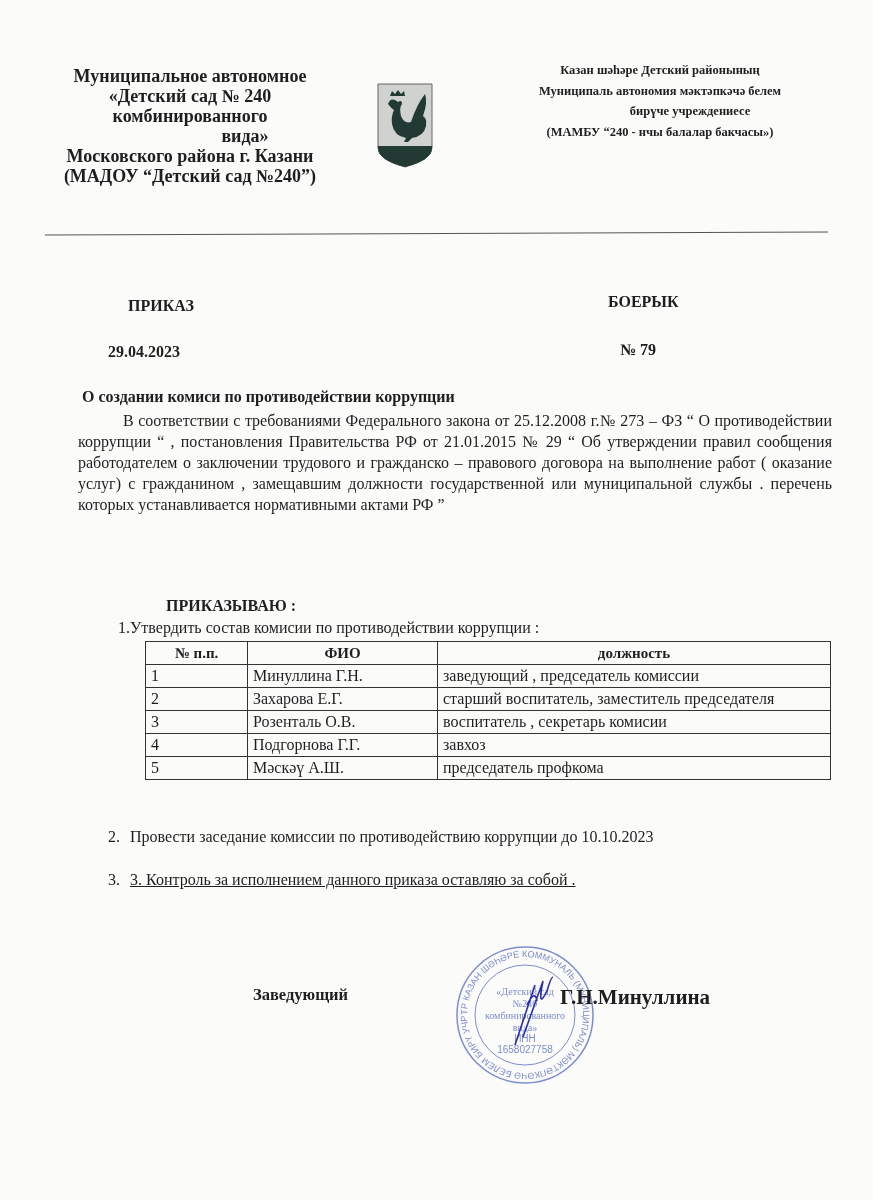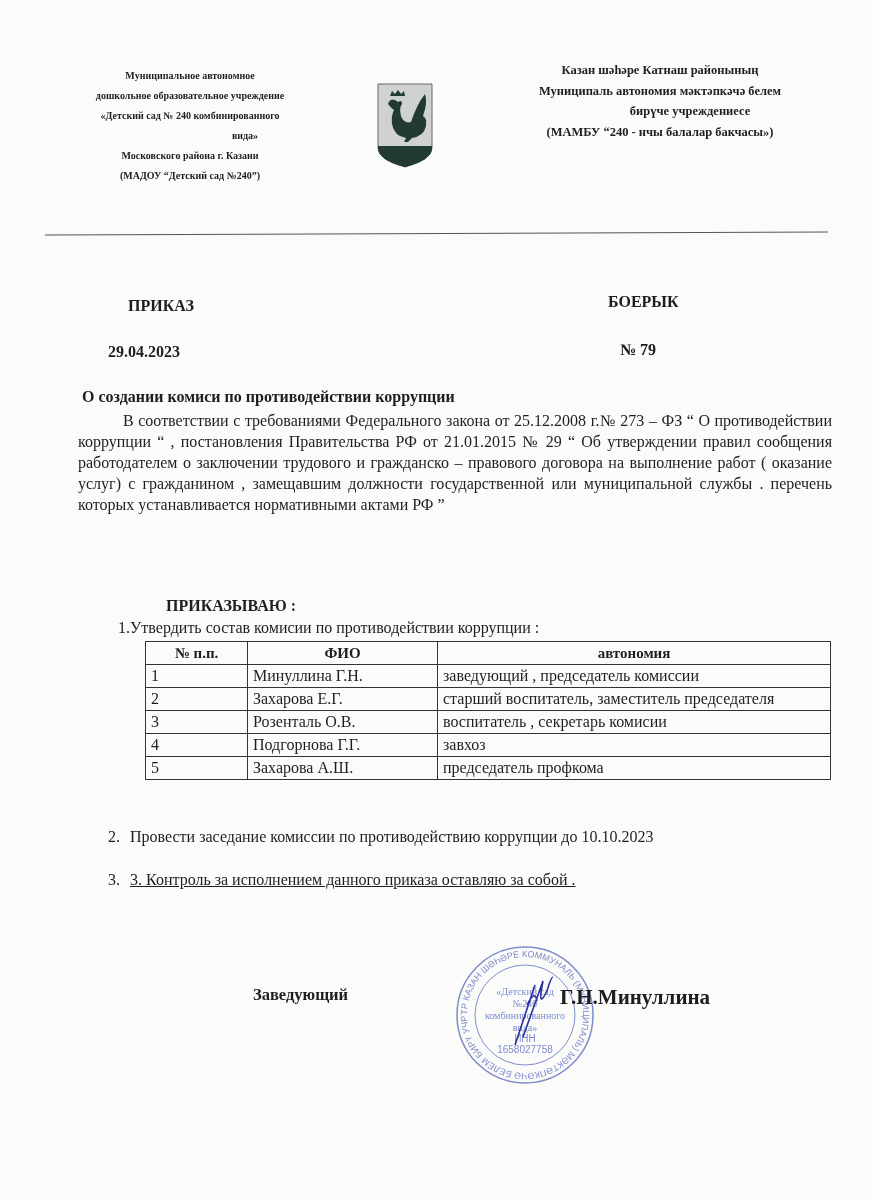--- a/index.html
+++ b/index.html
@@ -1,18 +1,18 @@
 <!DOCTYPE html>
 <html><head>
 <meta charset="utf-8">
 <style>
   html, body { margin:0; padding:0; }
   body { width:873px; height:1200px; background:#fbfbfa; position:relative; overflow:hidden; font-family:"Liberation Serif", serif; color:#1e1e1e; }
   .abs { position:absolute; }
-  .hdr-left { left:40px; top:66px; width:300px; text-align:center; font-weight:bold; font-size:10px; line-height:20px; }
+  .hdr-left { left:40px; top:66px; width:300px; text-align:center; font-weight:bold; font-size:18px; line-height:20px; }
   .hdr-right { left:490px; top:60px; width:340px; text-align:center; font-weight:bold; font-size:12.5px; line-height:20.5px; }
   .hdr-right .l4 { padding-left:60px; }
   .crest { left:376px; top:82px; width:58px; height:86px; }
   .rule { left:45px; top:233px; width:783px; height:1px; background:#555; transform:rotate(-0.22deg); }
   .bold { font-weight:bold; }
   .big { font-size:16px; }
   .title { left:82px; top:388px; font-size:16px; font-weight:bold; }
   .para { left:78px; top:410px; width:754px; font-size:16px; line-height:21px; text-align:justify; }
   .para .indent { display:inline-block; width:45px; }
   .order { left:122px; top:597px; font-size:16px; font-weight:bold;margin-left:44px; }
@@ -23,38 +23,37 @@
   .justify-cell { text-align:justify; text-align-last:auto; }
   .stamp { left:455px; top:945px; width:140px; height:140px; }
   .signer-title { left:253px; top:985px; font-size:16.5px; font-weight:bold; }
   .signer-name { left:560px; top:985px; font-size:21px; font-weight:bold; }
 </style>
 </head>
 <body>
 
 <div class="abs hdr-left">
   <div>Муниципальное автономное</div>
-  <div>дошкольное образовательное учреждение</div>
   <div>«Детский сад № 240 комбинированного</div>
   <div style="padding-left:110px">вида»</div>
   <div>Московского района г. Казани</div>
   <div>(МАДОУ “Детский сад №240”)</div>
 </div>
 
 <div class="abs crest">
   <svg width="58" height="86" viewBox="0 0 58 86">
     <path d="M2 2 H56 V66 Q56 78 29 85 Q2 78 2 66 Z" fill="#cfd2cf" stroke="#666" stroke-width="1"></path>
     <path d="M2 64 H56 V66 Q56 78 29 85 Q2 78 2 66 Z" fill="#223a33"></path>
     <path d="M12 22 q2 -6 7 -4 l3 2 q4 -3 4 2 q-3 3 -1 12 q3 8 10 6 q6 -18 14 -28 q3 8 -2 22 q4 2 3 10 q-2 10 -14 12 l-4 4 h-4 l2 -4 q-12 -2 -14 -14 q-1 -8 2 -14 q-3 -2 -6 -6 z" fill="#223a33"></path>
     <path d="M14 14 l2 -5 l3 3 l3 -4 l3 4 l3 -3 l1 5 z" fill="#223a33"></path>
   </svg>
 </div>
 
 <div class="abs hdr-right">
-  <div>Казан шәһәре Катнаш районының</div>
+  <div>Казан шәһәре Детский районының</div>
   <div>Муниципаль автономия мәктәпкәчә белем</div>
   <div class="l4">бирүче учреждениесе</div>
   <div>(МАМБУ “240 - нчы балалар бакчасы»)</div>
 </div>
 
 <div class="abs rule"></div>
 
 <div class="abs bold big" style="left:128px;top:297px;">ПРИКАЗ</div>
 <div class="abs bold big" style="left:608px;top:293px;">БОЕРЫК</div>
 <div class="abs bold big" style="left:108px;top:343px;">29.04.2023</div>
@@ -73,21 +72,21 @@
 <table class="comm">
   <colgroup>
       <col style="width:102px">
       <col style="width:190px">
       <col>
     </colgroup>
   <tbody>
       <tr>
     <th>№ п.п.</th>
     <th>ФИО</th>
-    <th>автономия</th>
+    <th>должность</th>
   </tr>
   <tr>
     <td>1</td>
     <td>Минуллина Г.Н.</td>
     <td>заведующий , председатель комиссии</td>
   </tr>
   <tr>
     <td>2</td>
     <td>Захарова Е.Г.</td>
     <td class="justify-cell">старший воспитатель, заместитель председателя</td>
@@ -97,21 +96,21 @@
     <td>Розенталь О.В.</td>
     <td>воспитатель , секретарь комисии</td>
   </tr>
   <tr>
     <td>4</td>
     <td>Подгорнова Г.Г.</td>
     <td>завхоз</td>
   </tr>
   <tr>
     <td>5</td>
-    <td>Захарова А.Ш.</td>
+    <td>Мәскәү А.Ш.</td>
     <td>председатель профкома</td>
   </tr>
 </tbody>
   </table>
 
 <div class="abs item" style="left:108px;top:827px;width:724px;display:flex;">
   <span style="flex:0 0 22px">2.</span>
     <span style="text-align:justify;flex:1">Провести  заседание  комиссии  по  противодействию  коррупции  до 10.10.2023</span>
 </div>
 

